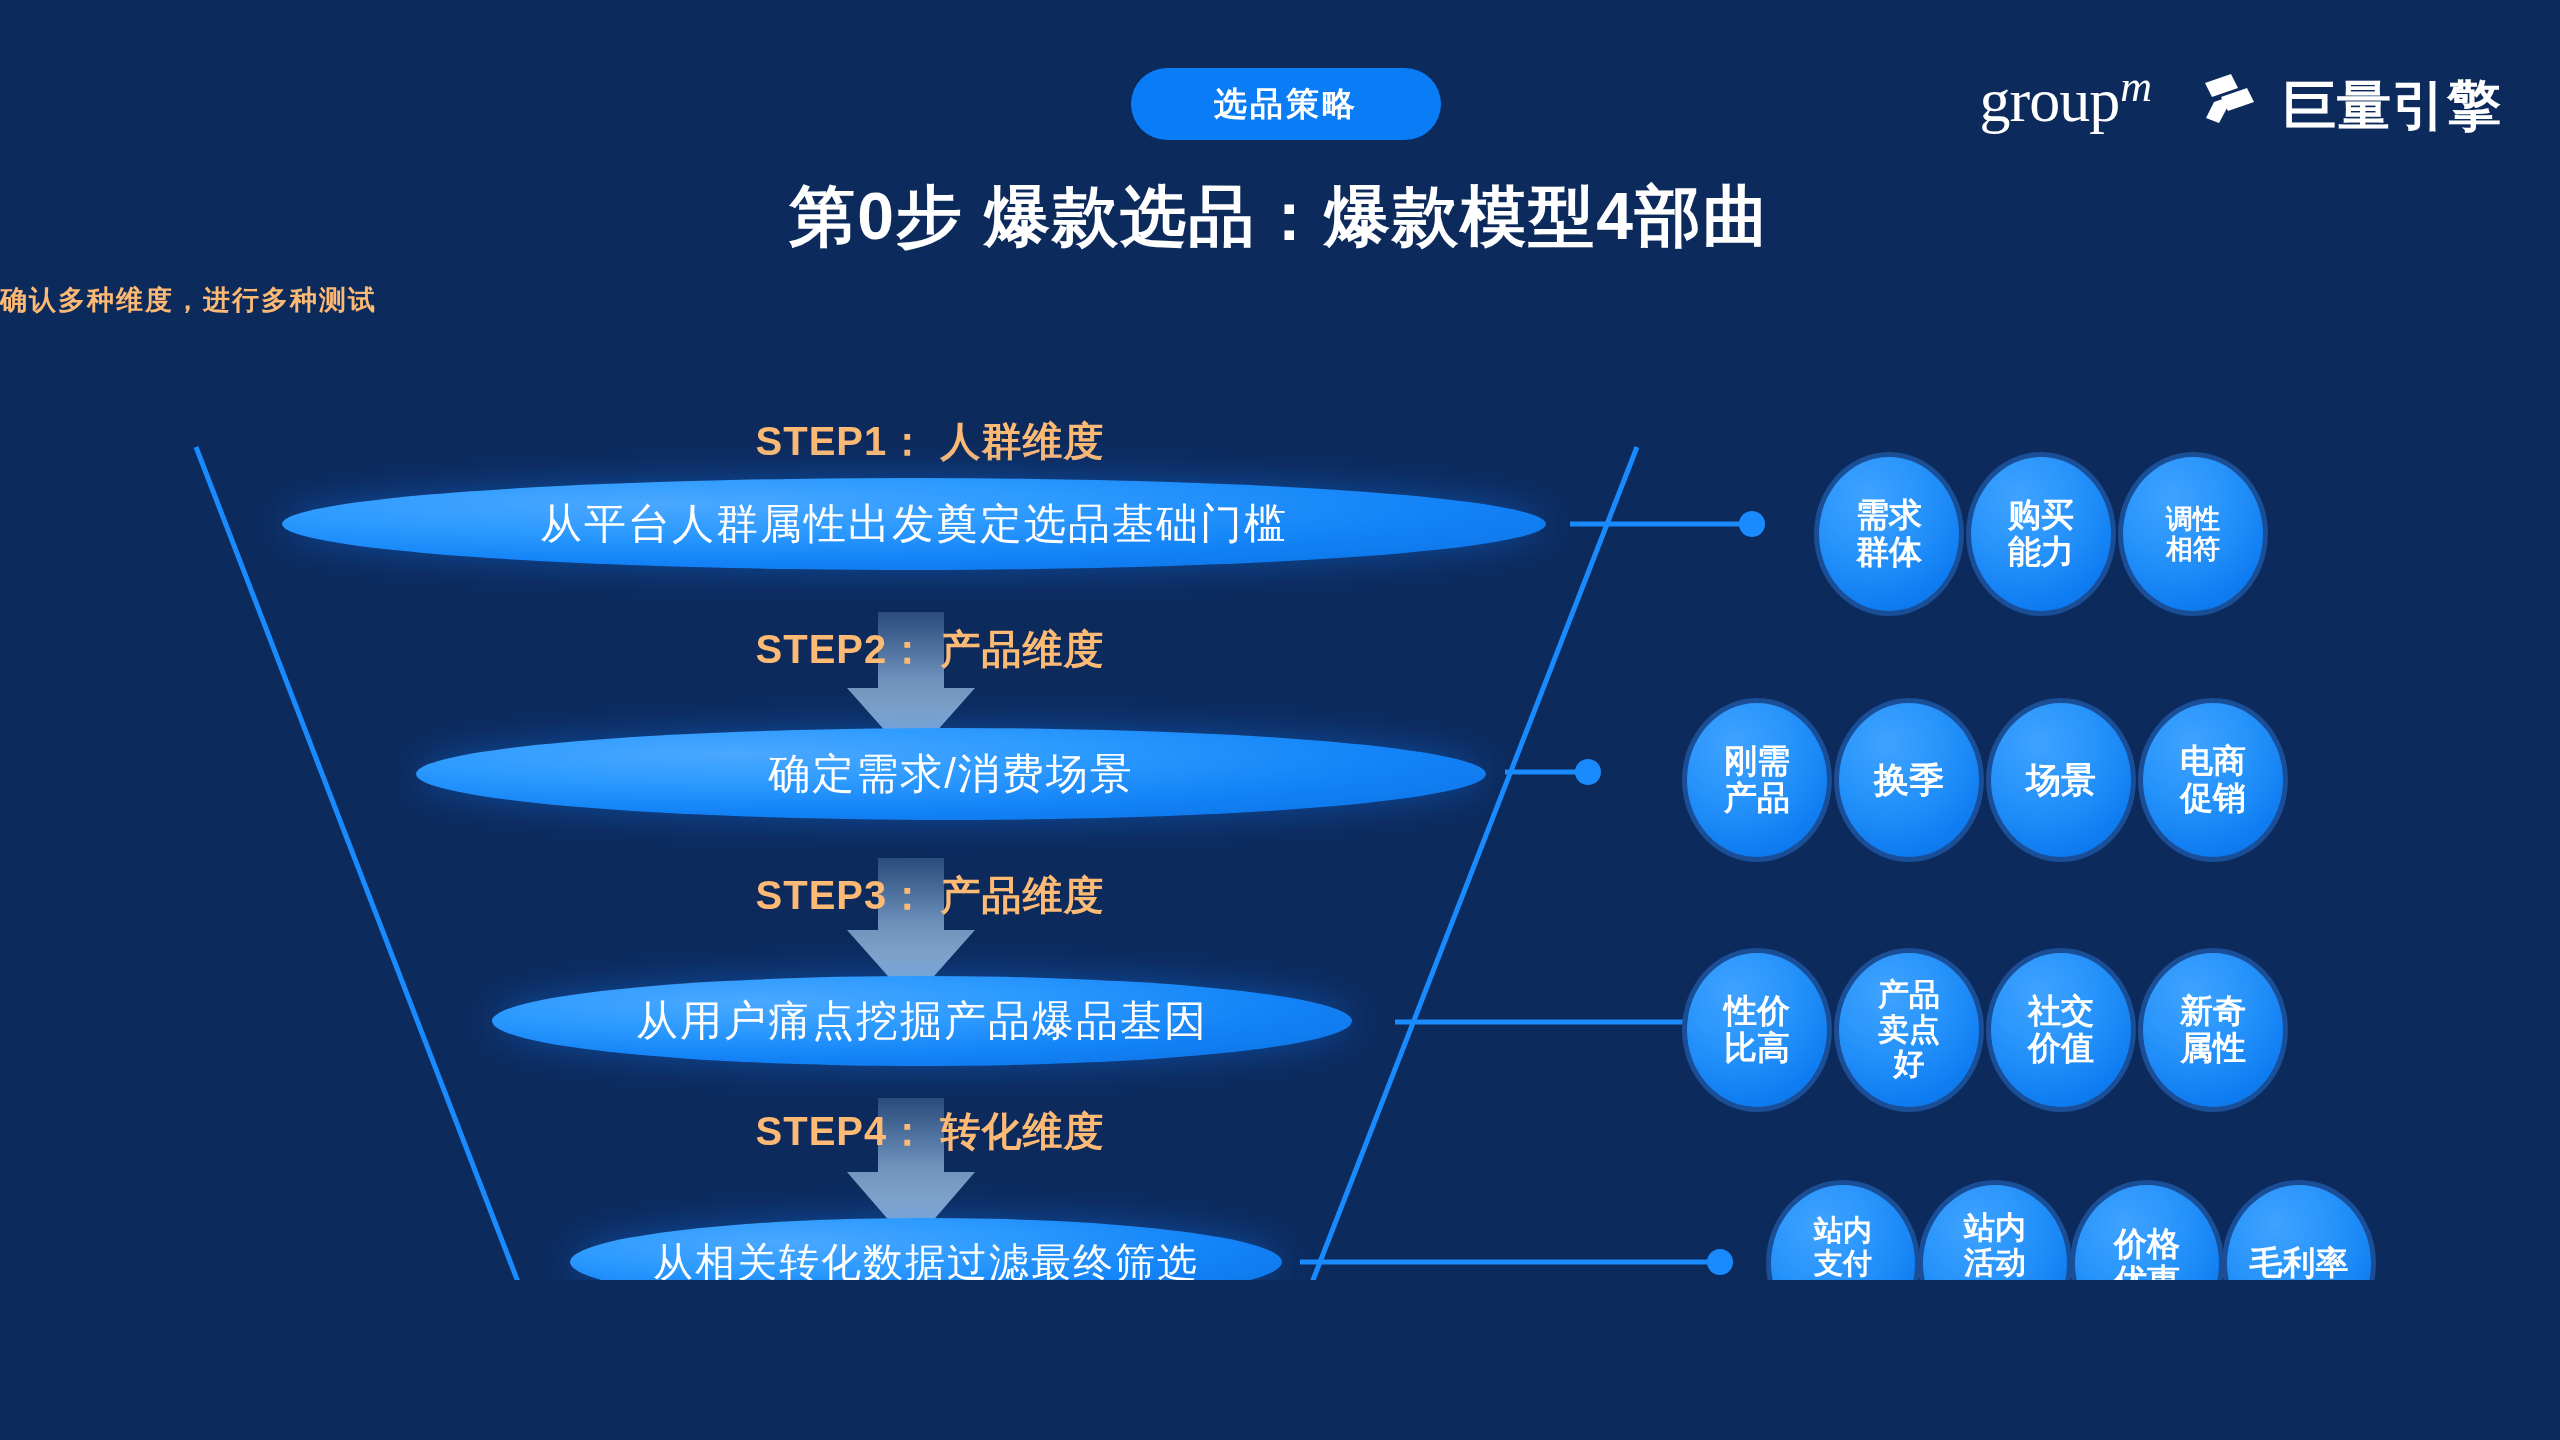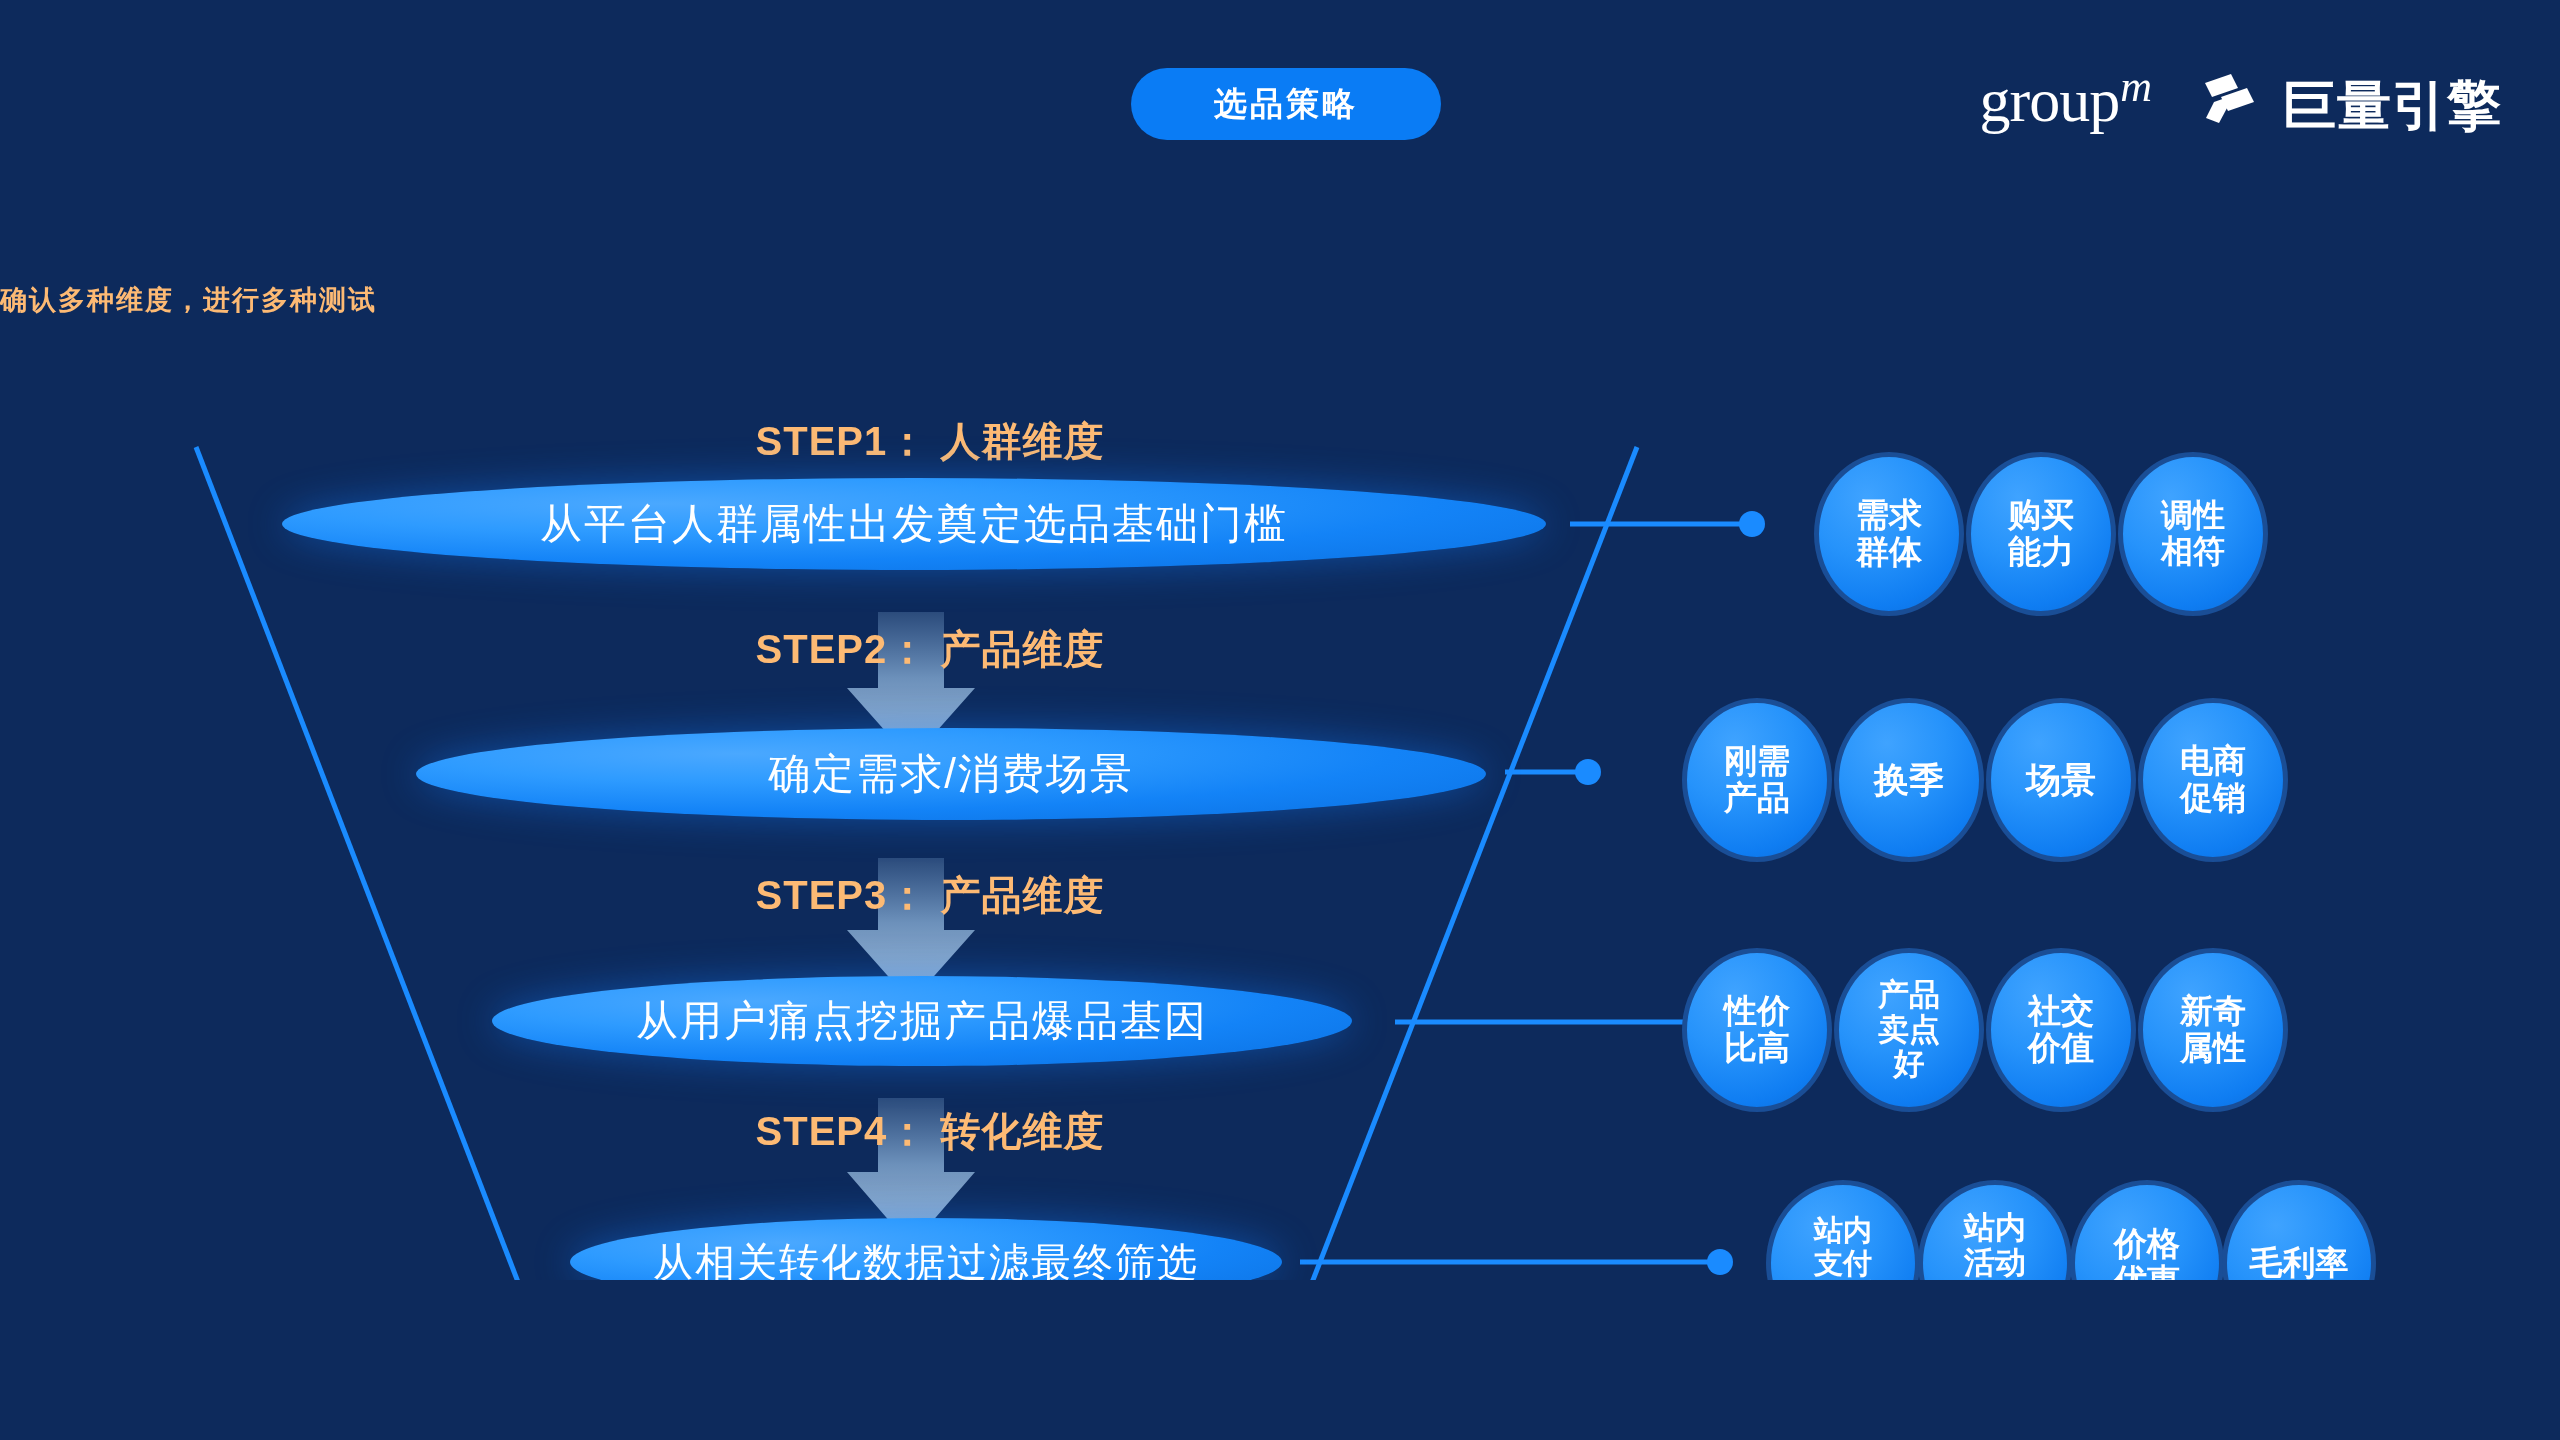--- a/index.html
+++ b/index.html
@@ -154,20 +154,21 @@
 </style>
 </head>
 <body>
 
 <div id="stage">
 
   <div id="badge">
     <span>选品策略</span>
   </div>
 
+  <div id="page-title">第0步 爆款选品：爆款模型4部曲</div>
   <div id="page-subtitle">确认多种维度，进行多种测试</div>
 
   <div id="logo-bar">
     <div id="logo-groupm">
       <span>group</span>
         <span class="gm-m">m</span>
     </div>
     <div id="logo-oe">
       <span>
         <svg width="74" height="74" viewBox="0 0 74 74" aria-hidden="true">
@@ -248,21 +249,21 @@
         <span>需求</span>
         <span>群体</span>
       </div>
     </div>
     <div class="circle" style="left:1966px; top:452px; width:150px; height:164px; font-size:33px;">
       <div>
         <span>购买</span>
         <span>能力</span>
       </div>
     </div>
-    <div class="circle" style="left:2118px; top:452px; width:150px; height:164px; font-size:32px;">
+    <div class="circle" style="left:2118px; top:452px; width:150px; height:164px; font-size:27px;">
       <div>
         <span>调性</span>
         <span>相符</span>
       </div>
     </div>
   </div>
 
   <div>
     <div class="circle" style="left:1682px; top:698px; width:150px; height:164px; font-size:33px;">
       <div>

